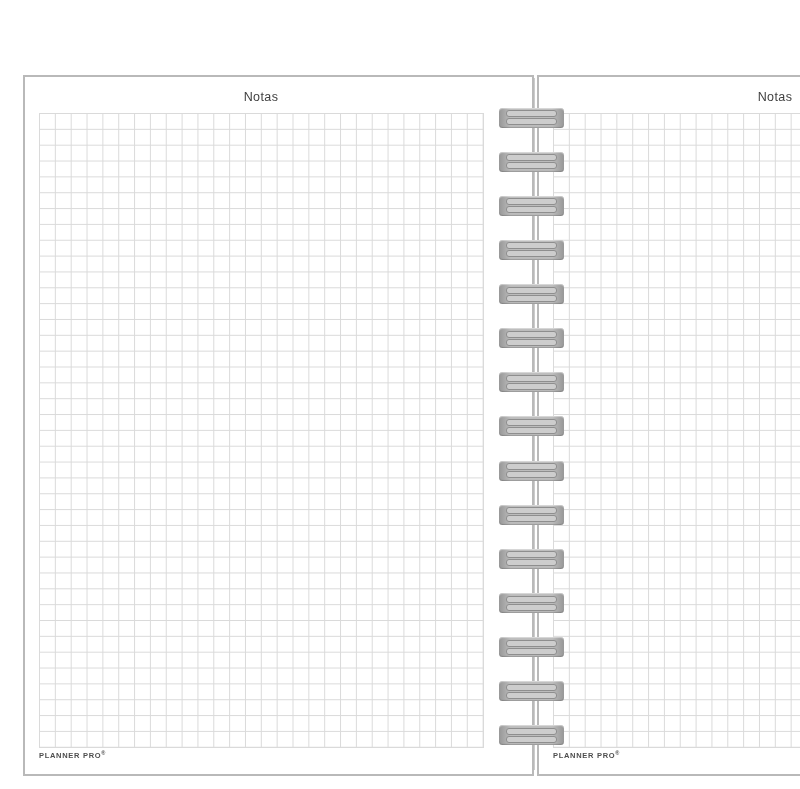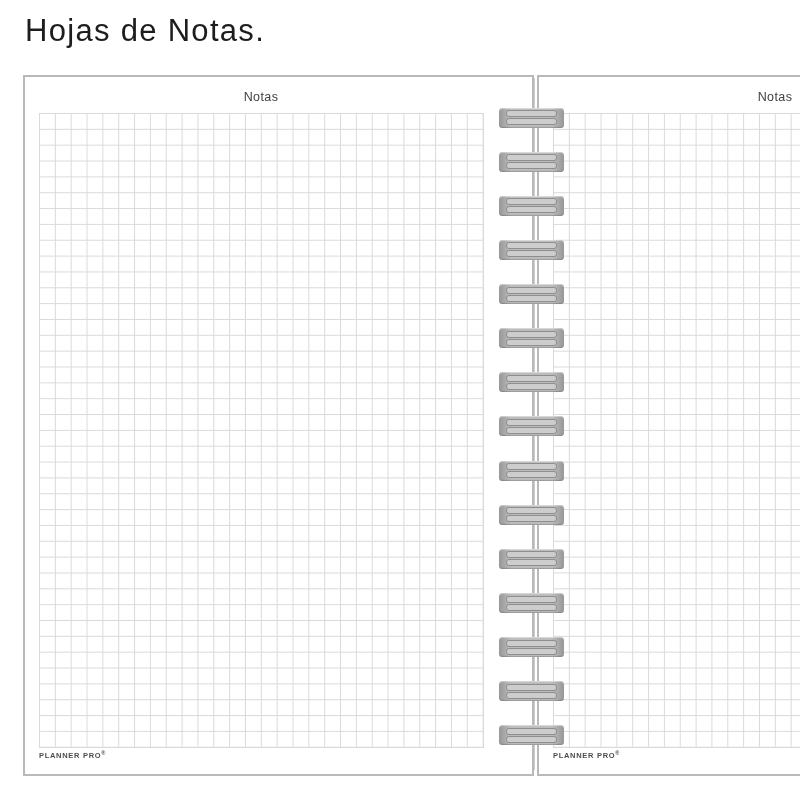--- a/index.html
+++ b/index.html
@@ -100,21 +100,20 @@
     border:1px solid var(--binding-slot-border,#8e8e8e);
   }
   .clip .s1{top:2.5px;}
   .clip .s2{top:10.5px;}
 </style>
 </head>
 <body>
 
 <div class="stage">
 
-  <div class="title">Hojas de Notas.</div>
 
   <div class="sheet left">
     <div class="sheet-header">Notas</div>
     <div class="grid"></div>
     <div class="brand">
       <span>PLANNER PRO</span><sup>®</sup>
     </div>
   </div>
 
   <div class="sheet right">

